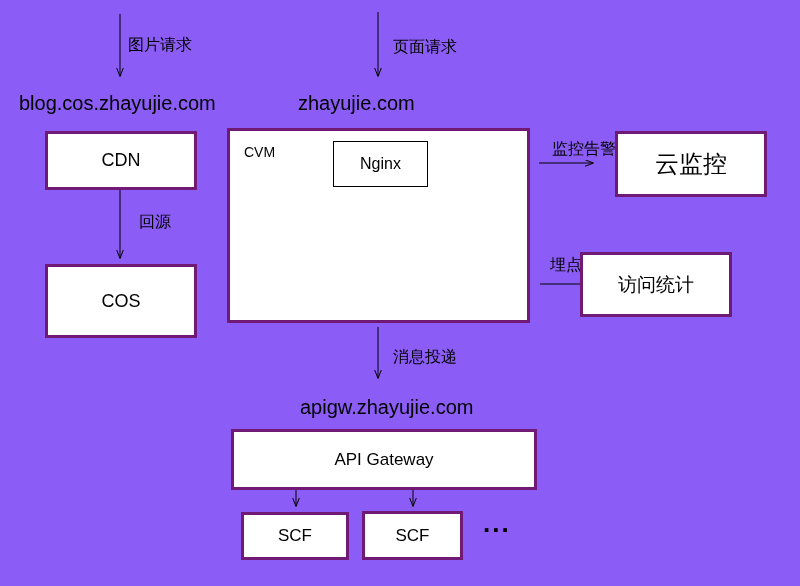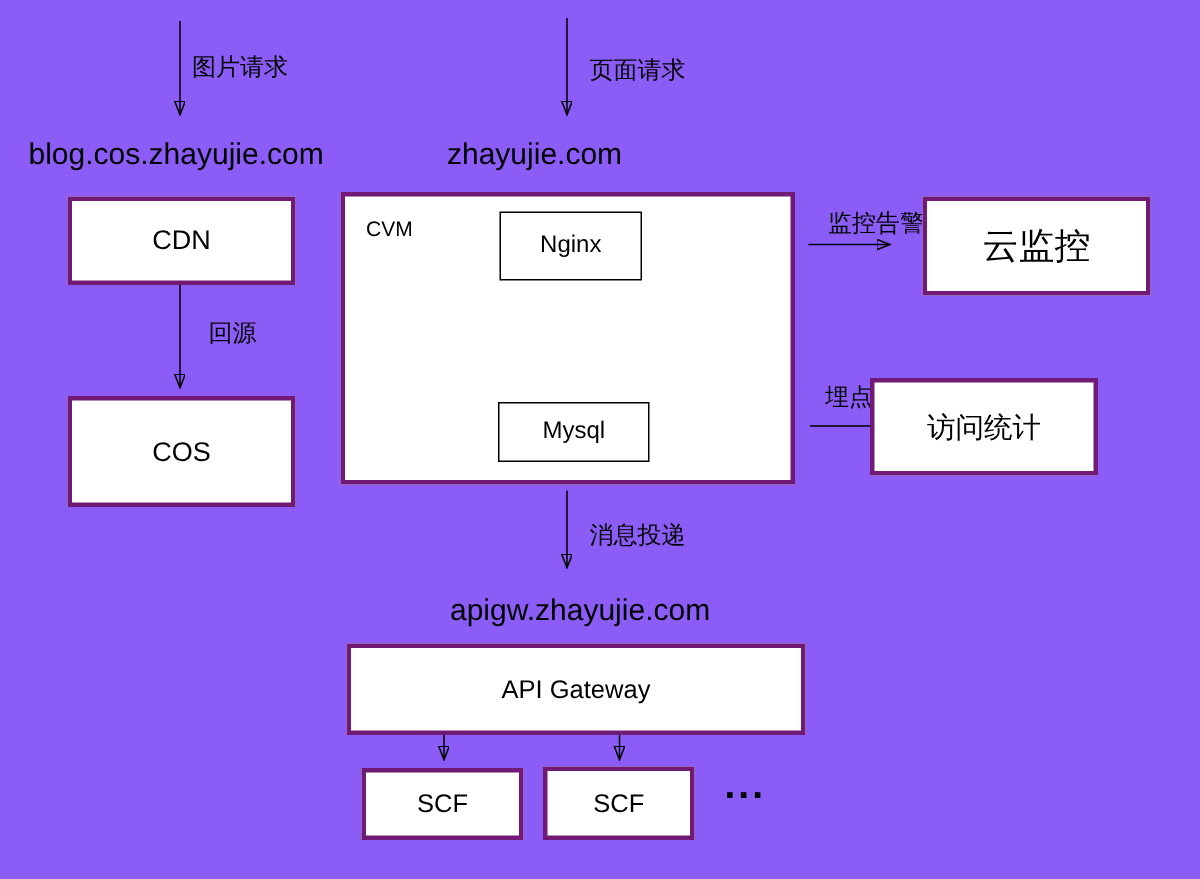--- a/index.html
+++ b/index.html
@@ -114,23 +114,20 @@
   </div>
 
   <div class="edge-label" style="left:393px; top:37px;">页面请求</div>
   <div class="domain-label" style="left:298px; top:92px; width:162px;">zhayujie.com</div>
 
   <div class="box" style="left:227px; top:128px; width:303px; height:195px;"></div>
   <div class="cvm-title" style="left:244px; top:144px;">CVM</div>
   <div class="rbox" style="left:333px; top:141px; width:95px; height:46px;">
     <span>Nginx</span>
   </div>
-  <div class="rbox" style="left:332px; top:268px; width:101px; height:40px;">
-    <span>Mysql</span>
-  </div>
 
   <div class="edge-label" style="left:536px; top:139px;margin-left:16px;">监控告警</div>
   <div class="box" style="left:615px; top:131px; width:152px; height:66px; font-size:24px;">
     <span>云监控</span>
   </div>
   <div class="edge-label" style="left:550px; top:255px;">埋点</div>
   <div class="box" style="left:580px; top:252px; width:152px; height:65px; font-size:19px;">
     <span>访问统计</span>
   </div>
 

